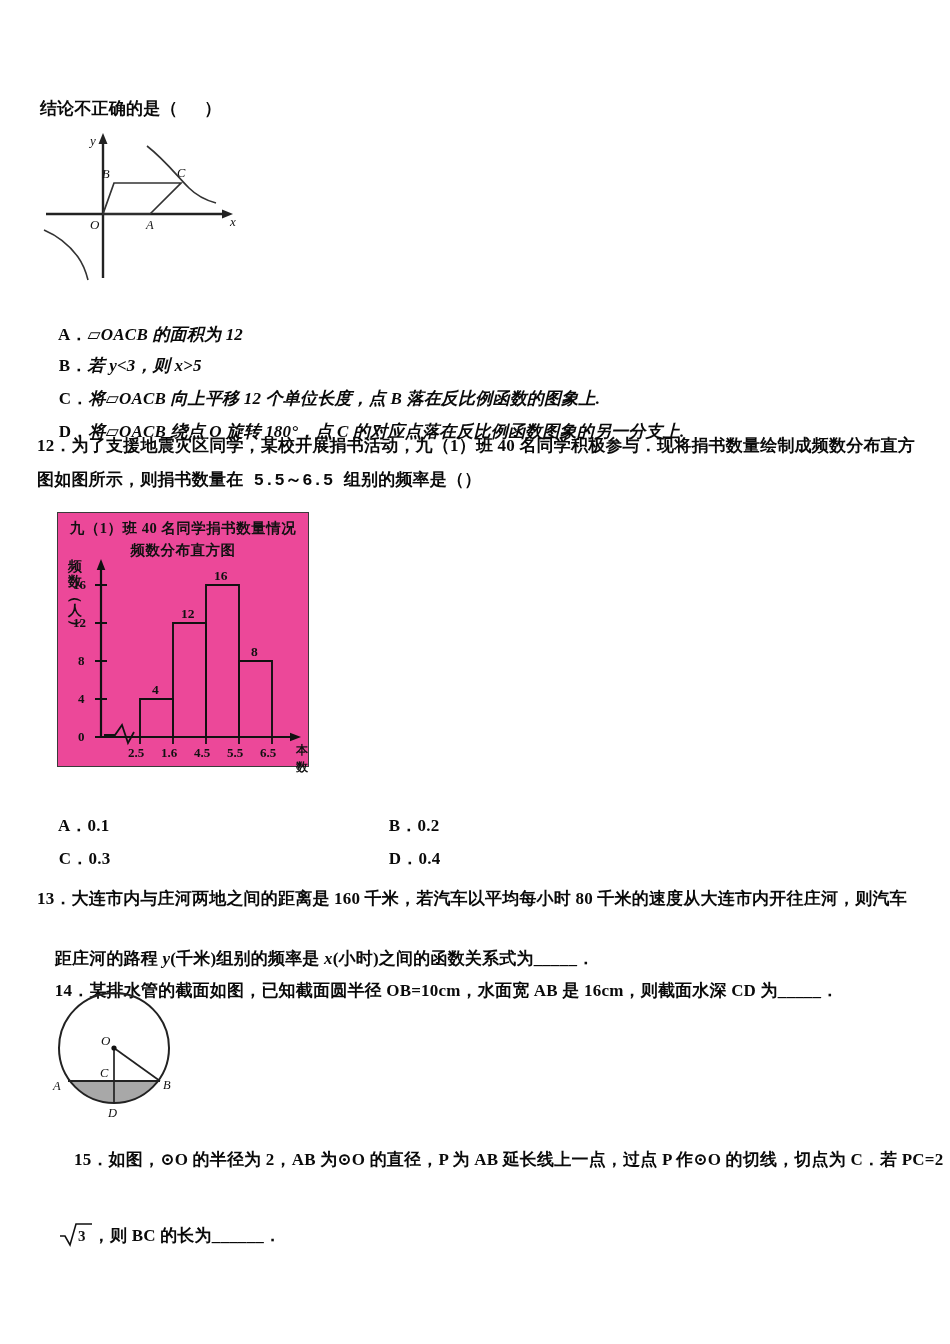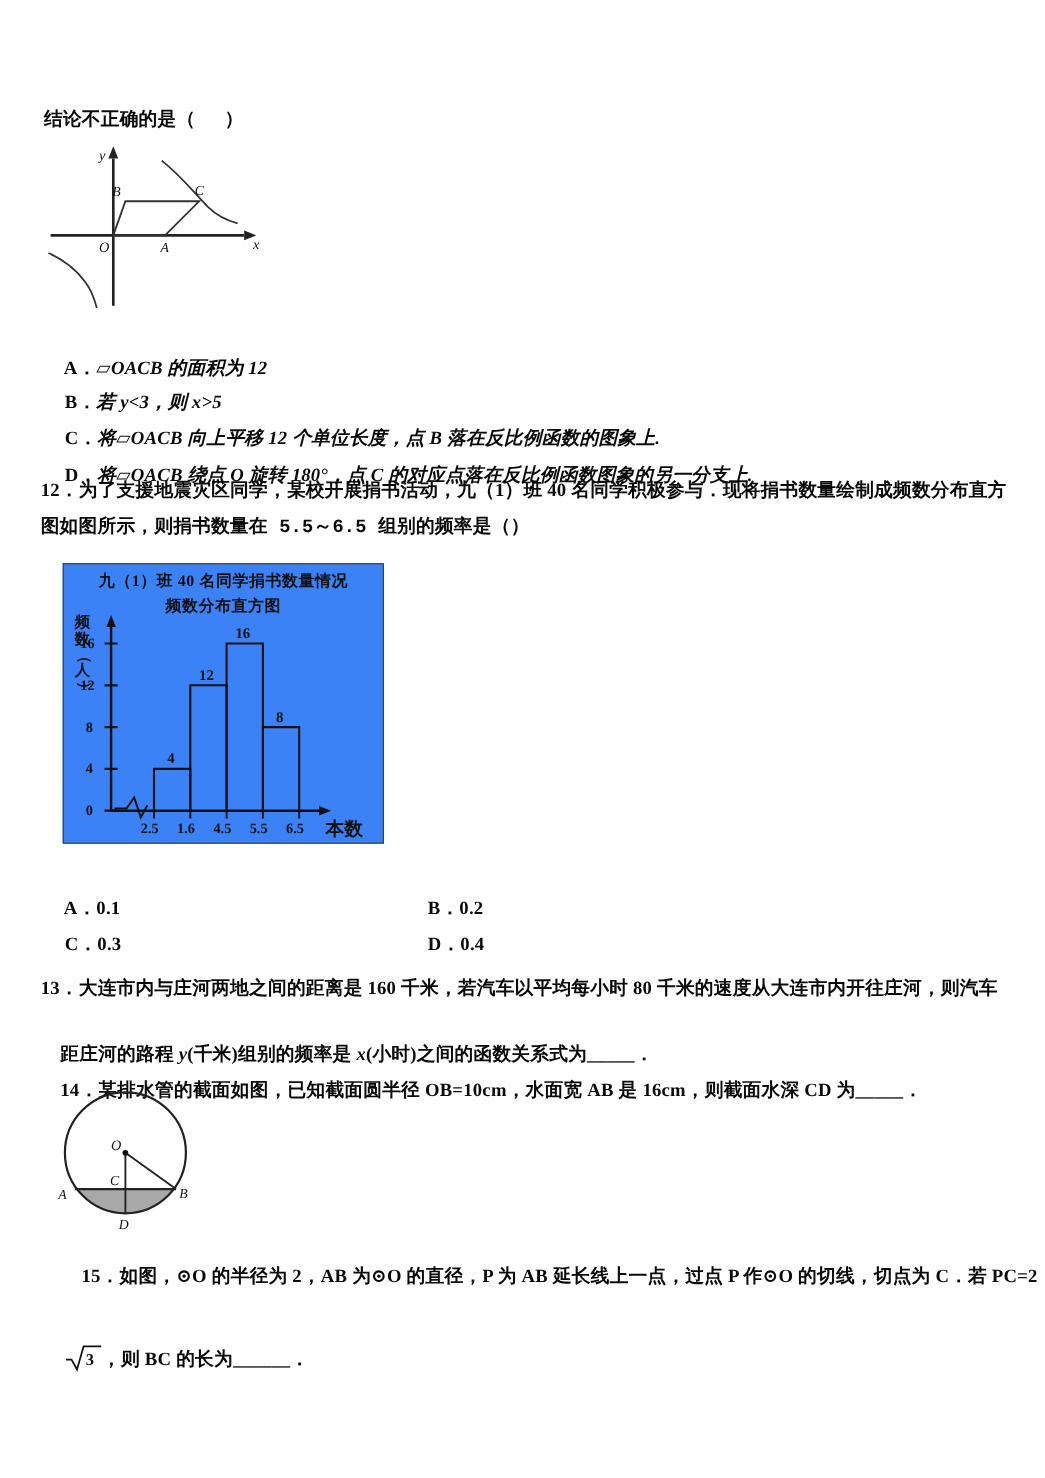--- a/index.html
+++ b/index.html
@@ -40,24 +40,24 @@
     top: 126px;
     width: 215px;
     height: 160px;
   }
 
   
   #fig-hist {
     position: absolute;
     left: 57px;
     top: 512px;
-    width: 292px;
+    width: 252px;
     height: 255px;
     border: 1.5px solid #3a3a3a;
-    background: #3b82f6;
+    background: #ec4899;
     box-sizing: border-box;
   }
   .hist-title {
     position: absolute;
     width: 100%;
     text-align: center;
     font-weight: bold;
     font-size: 14.5px;
     letter-spacing: 0.5px;
     color: #111;
@@ -85,21 +85,21 @@
   }
   .bar-lab {
     position: absolute;
     font-weight: bold;
     font-size: 13.5px;
     color: #111;
   }
   .xlab-unit {
     position: absolute;
     font-weight: bold;
-    font-size: 17px;
+    font-size: 12px;
     color: #111;
     text-align: center;
   }
 
   
   #fig-circle {
     position: absolute;
     left: 42px;
     top: 985px;
     width: 160px;

